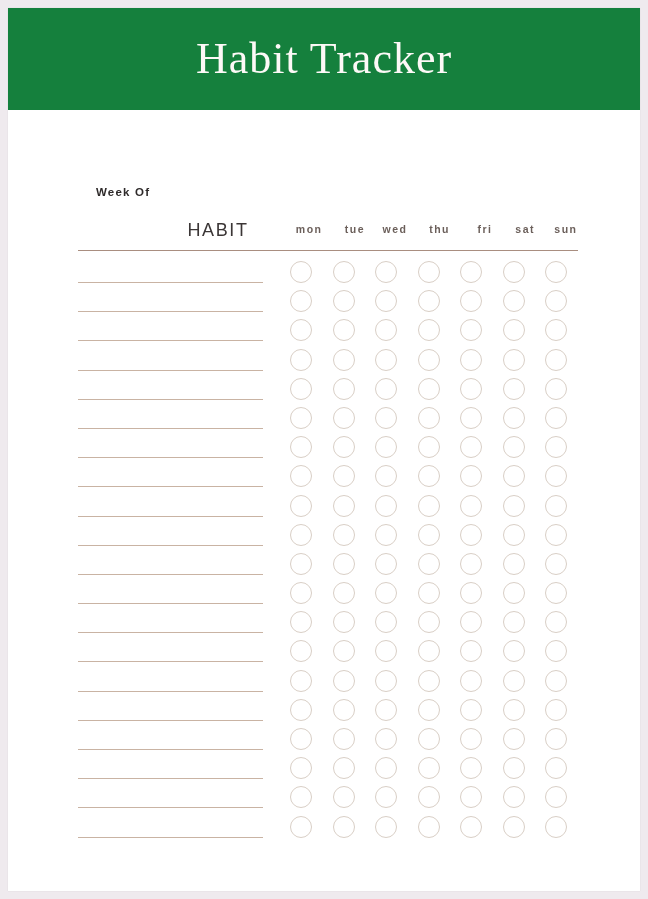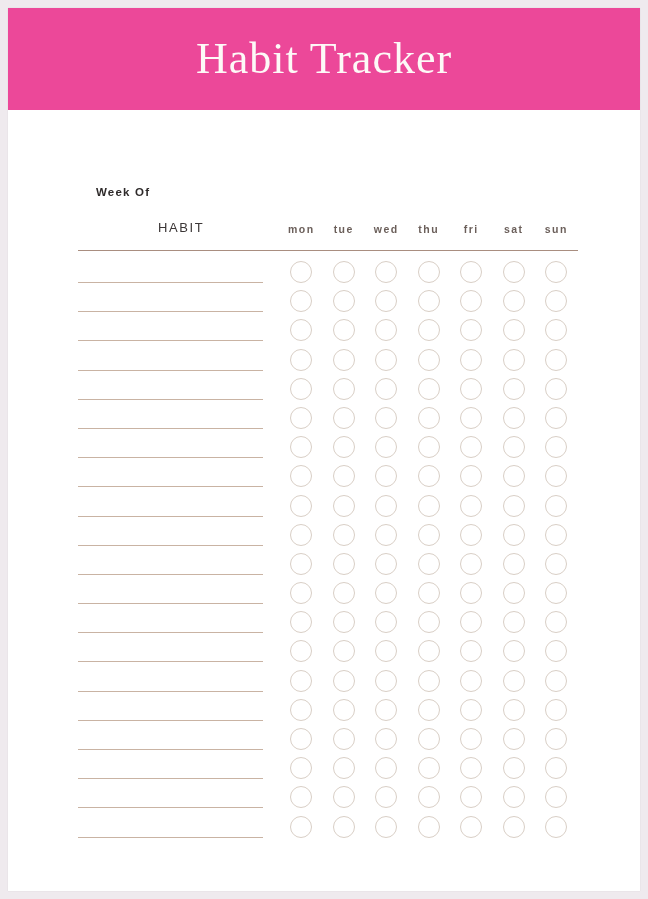--- a/index.html
+++ b/index.html
@@ -18,21 +18,21 @@
     left: 8px;
     top: 8px;
     width: 632px;
     height: 883px;
     background: #ffffff;
     box-shadow: 0 0 1px rgba(0,0,0,0.12);
     overflow: hidden;
   }
   .header-band {
     height: 102px;
-    background: #ec4899;
+    background: #15803d;
     display: flex;
     align-items: center;
     justify-content: center;
   }
   .header-title {
     font-family: "Liberation Serif", serif;
     font-size: 44px;
     letter-spacing: 1px;
     color: #fdf9f7;
     font-weight: 400;
@@ -60,34 +60,35 @@
   }
   .head-row {
     position: relative;
     height: 26px;
   }
   .habit-label {
     position: absolute;
     left: 80px;
     top: 0;
     width: 120px;
-    font-size: 13px;
+    text-align: center;
+    font-size: 18px;
     letter-spacing: 1.6px;
     color: #3b3636;
   }
   .day-heads {
     position: absolute;
     left: 202px;
     top: 3px;
     width: 298px;
     display: flex;
   }
   .day-head {
     width: 42.5px;
-    text-align: center;
+    text-align: right;
     font-size: 10.5px;
     font-weight: bold;
     letter-spacing: 1.5px;
     color: #6b5f5a;
   }
   .head-rule {
     position: absolute;
     left: 0;
     top: 30px;
     width: 500px;

